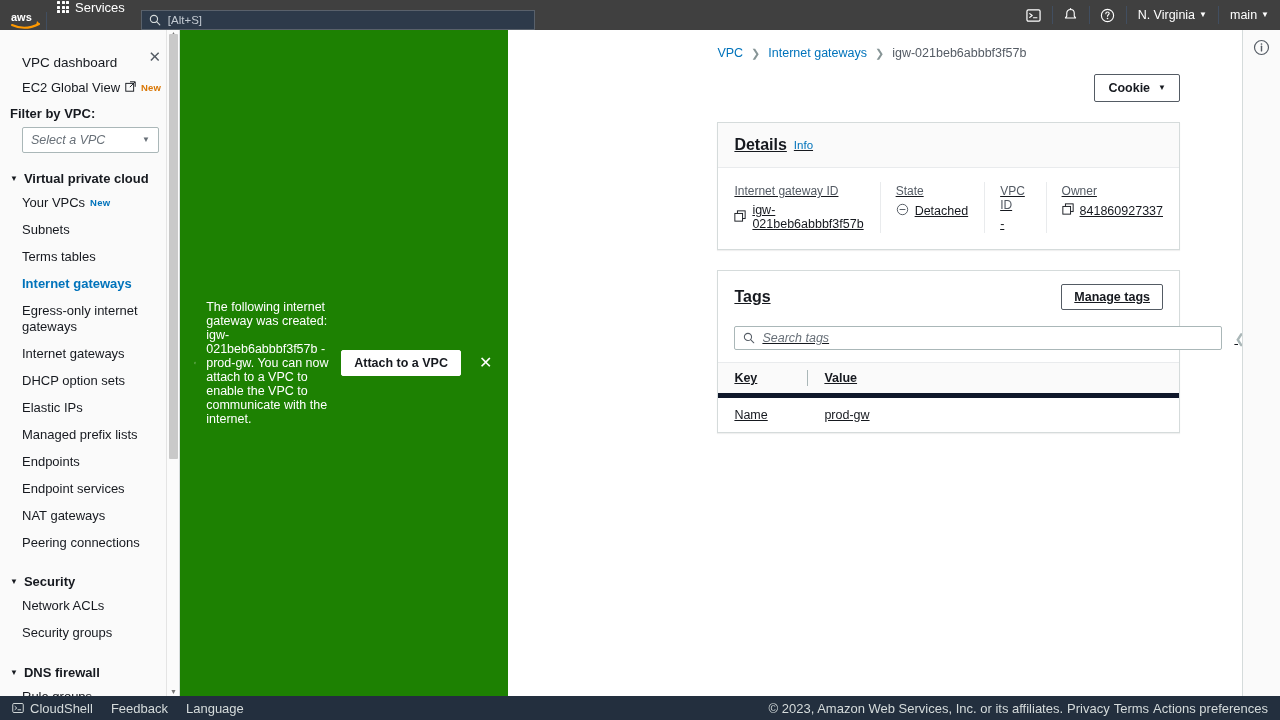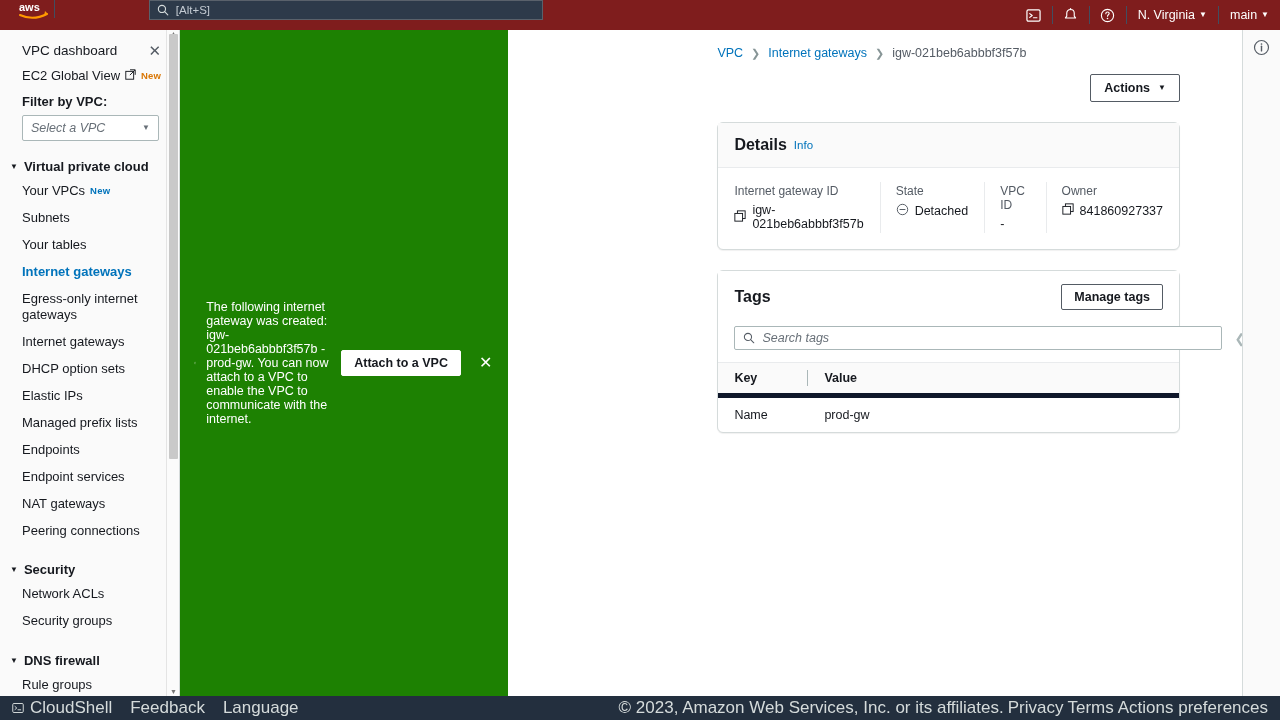--- a/index.html
+++ b/index.html
@@ -8,22 +8,22 @@
     font-family: "Liberation Sans", sans-serif;
     font-size: 13px;
     color: #16191f;
     background: #ffffff;
     overflow: hidden;
   }
   .app { width: 1280px; height: 720px; display: flex; flex-direction: column; position: relative; }
 
   
   .topnav {
-    height: 30px; background: #7f1d1d; display: flex; align-items: flex-start;
-    flex: 0 0 30px; color: #ffffff; position: relative; padding-left: 8px;
+    height: 30px; background: #404040; display: flex; align-items: flex-end;
+    flex: 0 0 30px; color: #ffffff; position: relative;
   }
   .aws-logo { width: 46px; display: flex; align-items: center; justify-content: center; padding-left: 6px; }
   .nav-div { width: 1px; height: 18px; background: #414e60; }
   .services-btn {
     display: flex; align-items: center; gap: 6px; padding: 0 10px; height: 46px;
     font-size: 13px; cursor: pointer; margin-top: 15px;
   }
   .grid-icon { display: grid; grid-template-columns: repeat(3, 3px); grid-gap: 1.5px; }
   .grid-icon i { width: 3px; height: 3px; background: #fff; display: block; border-radius: 0.5px; }
   .searchwrap {
@@ -52,28 +52,28 @@
   
   .sidebar {
     flex: 0 0 180px; background: #fafafa; border-right: 1px solid #d5dbdb;
     position: relative; overflow: hidden; padding-top: 8px;
   }
   .sb-scroll { position: absolute; inset: 0; padding: 8px 0 0 0; overflow: hidden; }
   .sb-head {
     display: flex; align-items: center; justify-content: space-between;
     padding: 5px 16px 5px 22px;
   }
-  .sb-title { font-size: 13.5px; color: #16191f; }
+  .sb-title { font-size: 13.5px; color: #16191f; margin-top: 12px; }
   .sb-close { cursor: pointer; color: #545b64; font-size: 15px; line-height: 1; padding: 0 2px; }
   .sb-link-row { padding: 5px 16px 5px 22px; display: flex; align-items: center; gap: 5px; font-size: 13px; }
   .ext-icon { display: inline-block; }
   .badge-new { font-size: 9.5px; font-weight: bold; letter-spacing: .2px; }
   .badge-new.orange { color: #d97706; }
   .badge-new.blue { color: #0073bb; }
-  .sb-filter-label { padding: 6px 16px 4px 22px; font-size: 13px; font-weight: bold; color: #16191f; }
+  .sb-filter-label { padding: 6px 16px 4px 10px; font-size: 13px; font-weight: bold; color: #16191f; }
   .sb-select {
     margin: 2px 20px 0 22px; height: 26px; border: 1px solid #aab7b8; background: #fff;
     display: flex; align-items: center; justify-content: space-between; padding: 0 8px;
     font-size: 12.5px; color: #687078; font-style: italic; cursor: pointer; border-radius: 2px;
   }
   .sb-group { margin-top: 14px; }
   .sb-group-head {
     display: flex; align-items: center; gap: 6px; padding: 4px 10px 4px 10px;
     font-size: 13px; font-weight: bold; color: #16191f; cursor: pointer;
   }
@@ -119,21 +119,21 @@
   .page-head { display: flex; align-items: center; padding: 14px 62px 0 209px; }
   .page-title { font-size: 25px; font-weight: bold; color: #16191f; letter-spacing: -0.2px; }
   .actions-btn {
     margin-left: auto; border: 1px solid #545b64; border-radius: 2px; background: #fff;
     padding: 6px 13px; font-size: 12.5px; font-weight: bold; color: #16191f; cursor: pointer;
     display: flex; align-items: center; gap: 8px; font-family: "Liberation Sans", sans-serif;
   }
 
   .panel {
     margin: 20px 62px 16px 209px; background: #fff; border: 1px solid #d5dbdb;
-    border-radius: 6px; box-shadow: 0 1px 1px rgba(0,0,0,0.06);
+    border-radius: 0; box-shadow: 0 1px 1px rgba(0,0,0,0.06); text-decoration: underline;
   }
   .panel-head {
     display: flex; align-items: center; padding: 13px 16px; gap: 7px;
     border-bottom: 1px solid #e9ebed; background: #fafafa;
   }
   .panel-title { font-size: 16px; font-weight: bold; color: #16191f; }
   .info-link { font-size: 11.5px; color: #0073bb; cursor: pointer; }
   .manage-btn {
     margin-left: auto; border: 1px solid #545b64; border-radius: 2px; background: #fff;
     padding: 5px 12px; font-size: 12.5px; font-weight: bold; color: #16191f; cursor: pointer;
@@ -178,21 +178,21 @@
   
   .right-rail {
     flex: 0 0 38px; background: #fafafa; border-left: 1px solid #d5dbdb;
     display: flex; flex-direction: column; align-items: center; padding-top: 9px;
   }
   .rail-icon { cursor: pointer; }
 
   
   .footer {
     flex: 0 0 24px; background: #232f3e; display: flex; align-items: center;
-    padding: 0 12px; color: #d5dbdb; font-size: 17px; gap: 18px;
+    padding: 0 12px; color: #d5dbdb; font-size: 13px; gap: 18px;
   }
   .footer-left { display: flex; align-items: center; gap: 18px; }
   .footer-right { margin-left: auto; display: flex; align-items: center; gap: 4px; }
   .f-link { cursor: pointer; color: #d5dbdb; }
   .f-copy { color: #d5dbdb; }
   .cloudshell { display: flex; align-items: center; gap: 6px; cursor: pointer; }
 </style>
 </head>
 <body>
 
@@ -298,21 +298,21 @@
             <span>Virtual private cloud</span>
           </div>
           <div class="sb-item">
             <span>Your VPCs</span>
             <span class="badge-new blue">New</span>
           </div>
           <div class="sb-item">
             <span>Subnets</span>
           </div>
           <div class="sb-item">
-            <span>Your tables</span>
+            <span>Terms tables</span>
           </div>
           <div class="sb-item active">
             <span>Internet gateways</span>
           </div>
           <div class="sb-item">
             <span>Egress-only internet gateways</span>
           </div>
           <div class="sb-item">
             <span>Internet gateways</span>
           </div>
@@ -389,21 +389,21 @@
         <div class="crumbs">
           <span class="crumb-link">VPC</span>
           <span class="crumb-sep">❯</span>
           <span class="crumb-link">Internet gateways</span>
           <span class="crumb-sep">❯</span>
           <span class="crumb-cur">igw-021beb6abbbf3f57b</span>
         </div>
 
         <div class="page-head">
           <button class="actions-btn">
-            <span>Actions</span>
+            <span>Cookie</span>
             <span class="caret">▼</span>
           </button>
         </div>
 
         <div class="panel">
           <div class="panel-head">
             <span class="panel-title">Details</span>
             <span class="info-link">Info</span>
           </div>
           <div class="details-grid">

